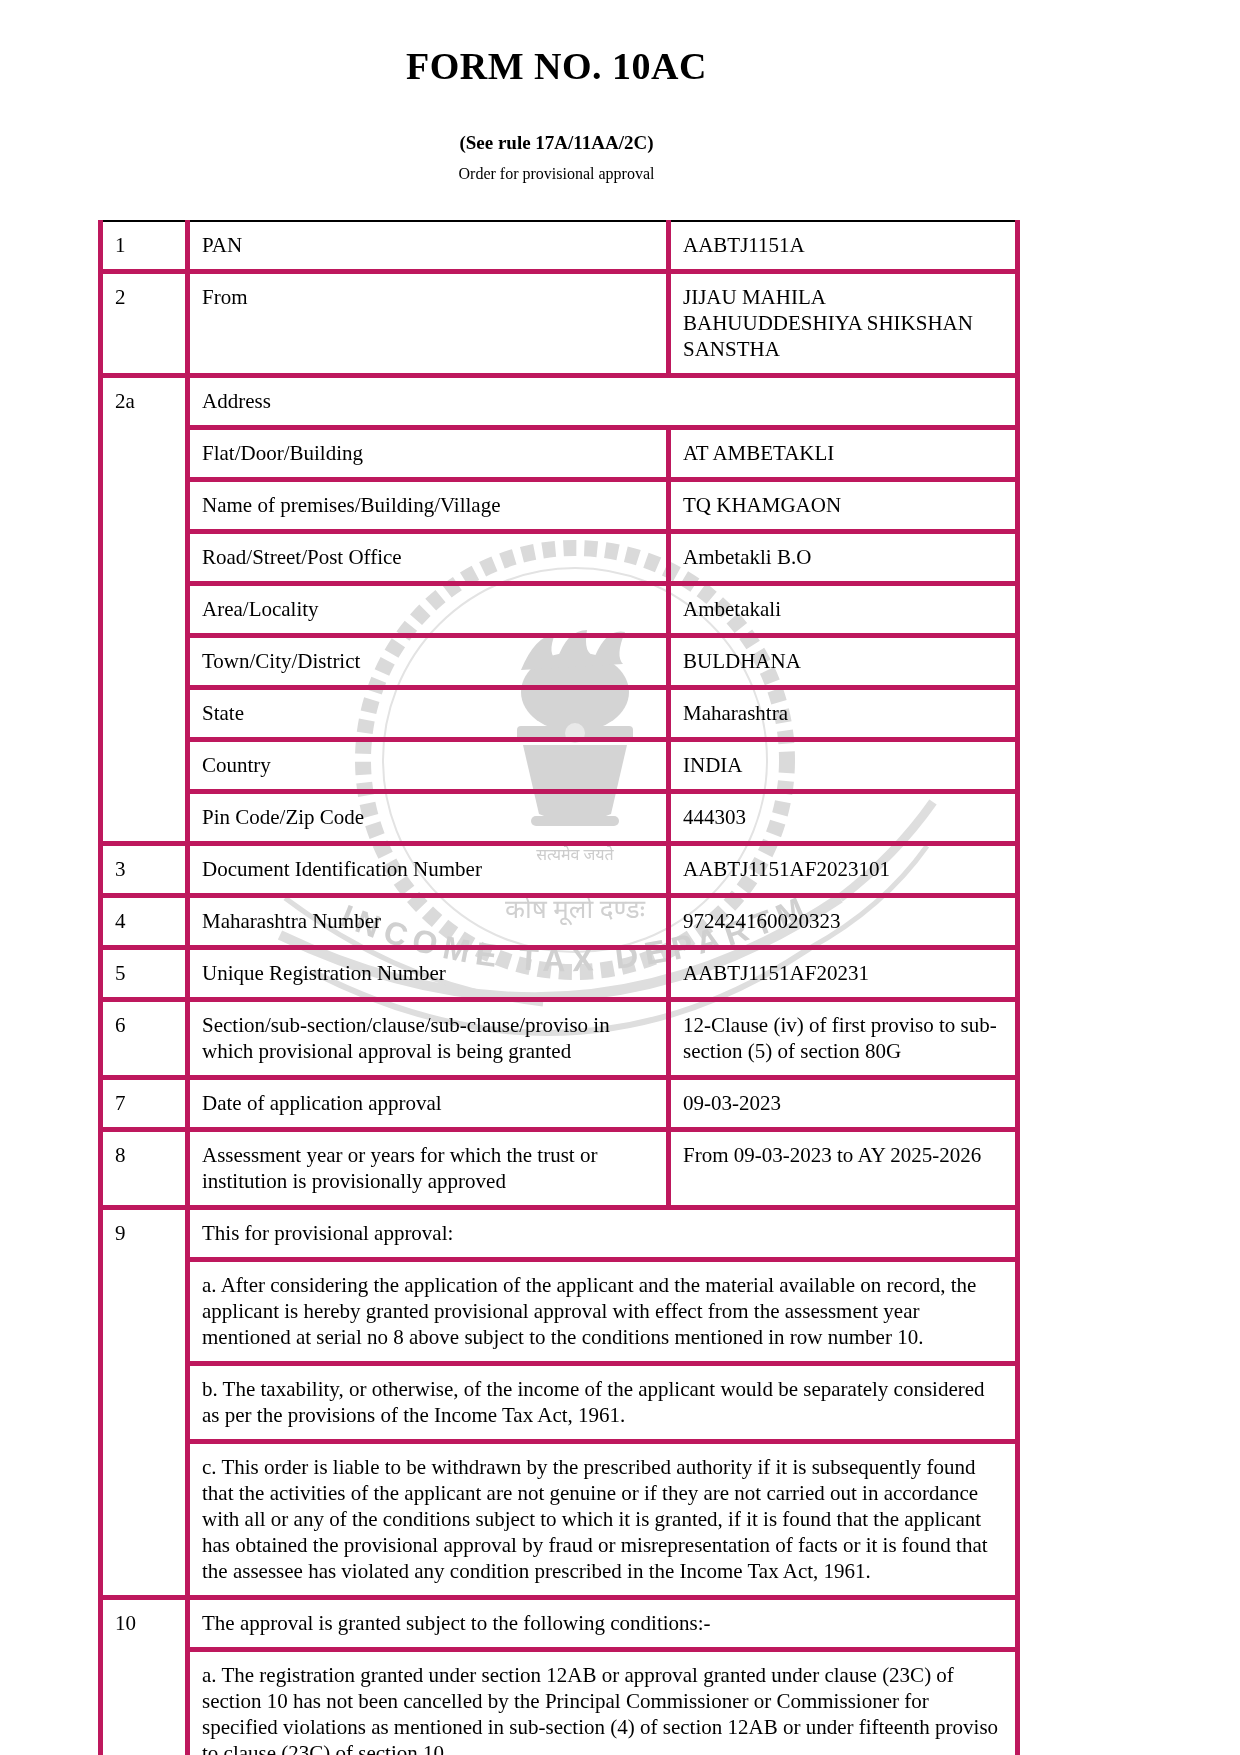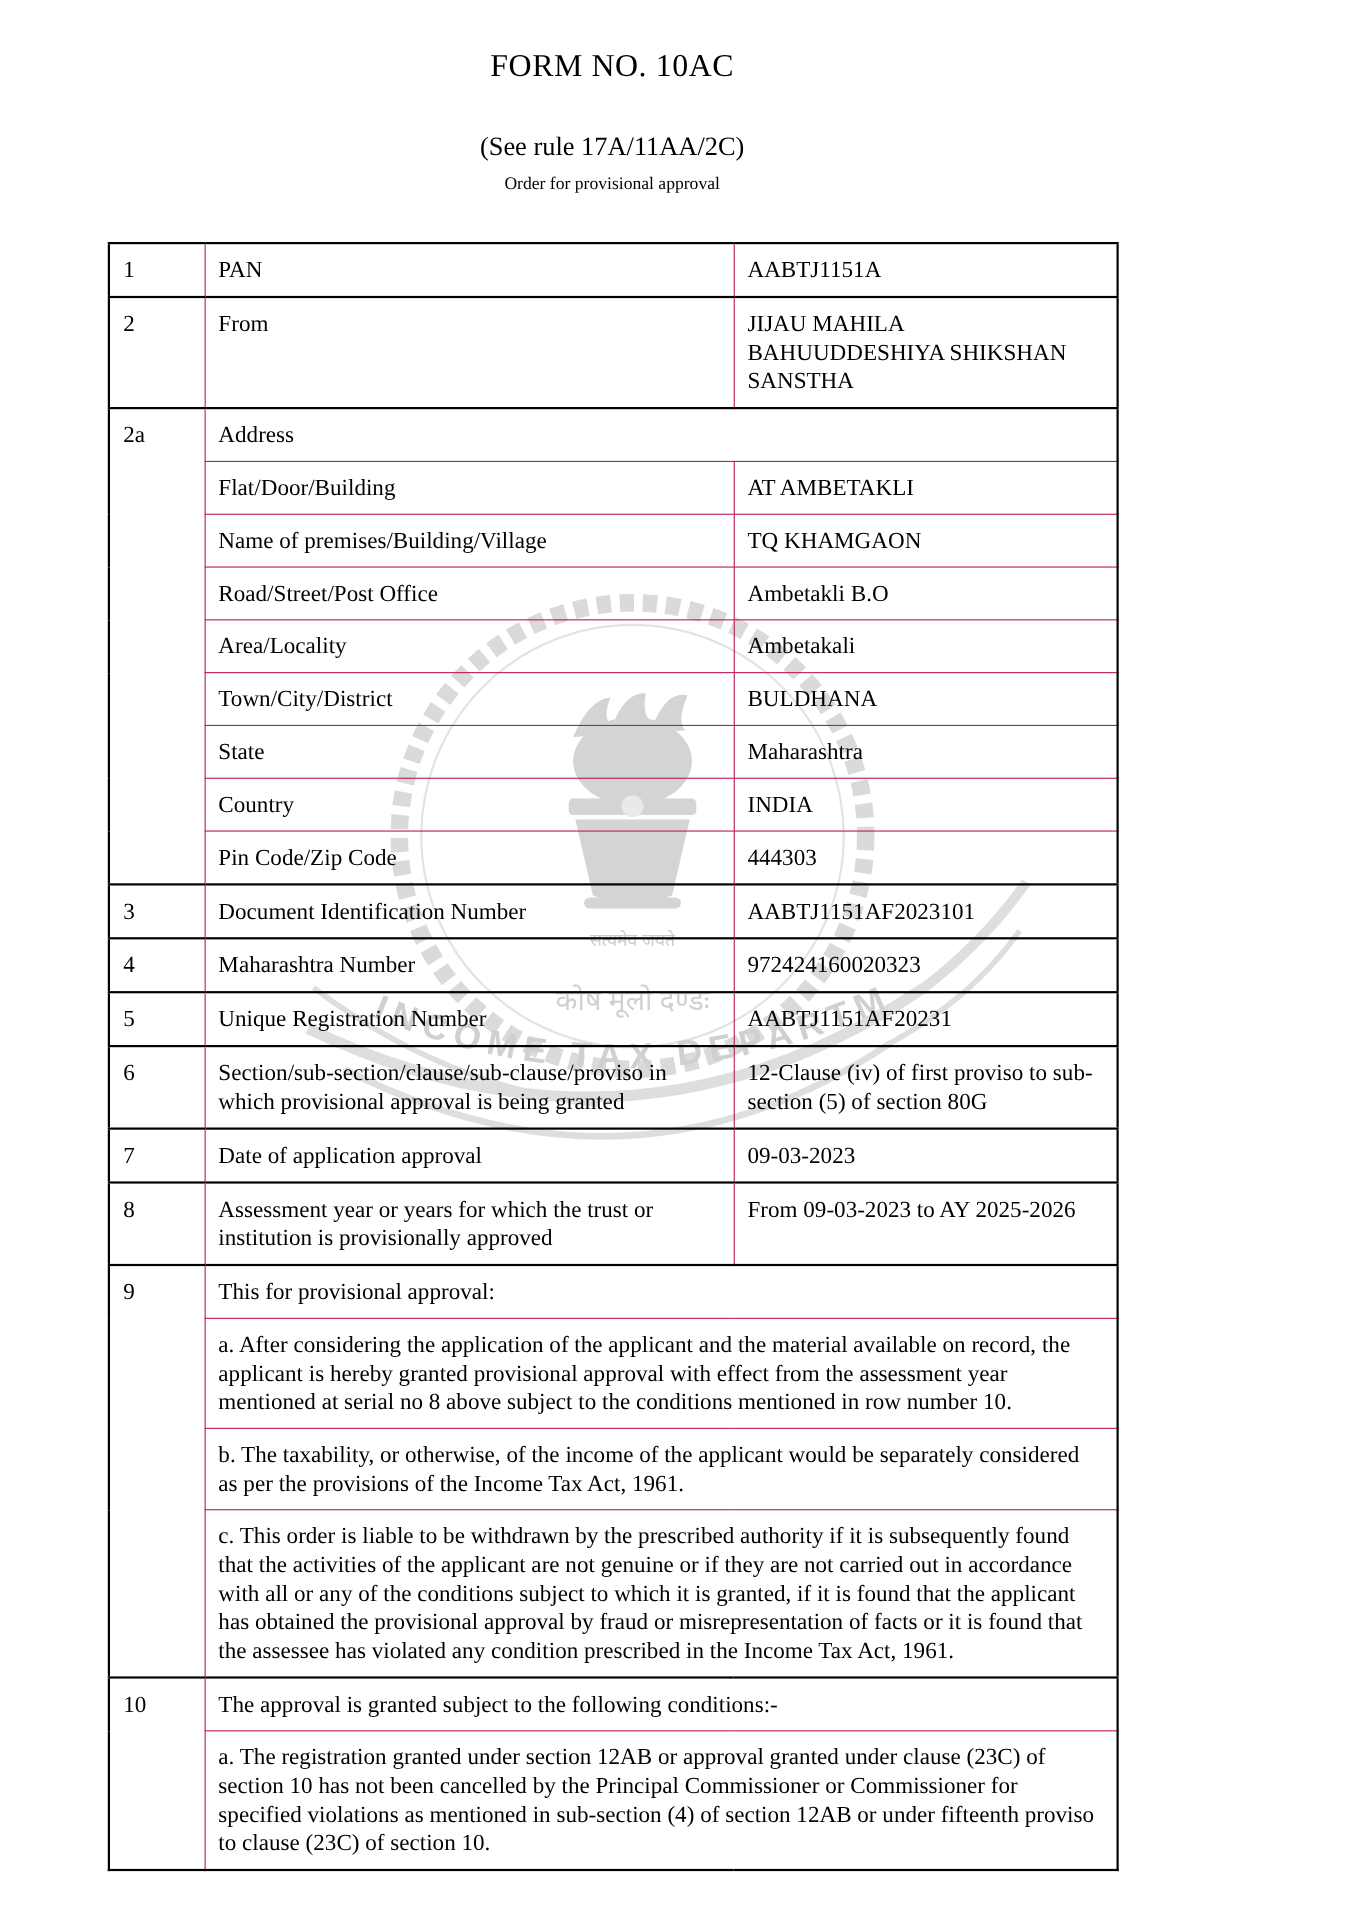--- a/index.html
+++ b/index.html
@@ -25,48 +25,49 @@
   .header{
     position:absolute;
     left:98px;
     top:0;
     width:917px;
     text-align:center;
     z-index:2;
   }
   .form-title{
     margin:44px 0 0 0;
-    font-size:29px;
-    font-weight:normal;
+    font-size:38px;
+    font-weight:bold;
     letter-spacing:0.5px;
   }
   .rule-line{
     margin:44px 0 0 0;
-    font-size:24px;
+    font-size:19px;
+    font-weight:bold;
   }
   .subtitle{
     margin:11px 0 0 0;
     font-size:16px;
   }
   
   .doc-table{
     position:absolute;
     left:98px;
     top:220px;
     width:917px;
     z-index:1;
     border-collapse:collapse;
     border:2px solid #000;
     table-layout:fixed;
     font-size:21px;
     line-height:26px;
     background:transparent;
   }
   .doc-table td{
-    border:1px solid #be185d;
+    border:5px solid #be185d;
     vertical-align:top;
     padding:10px 12px 11px 12px;
     word-wrap:break-word;
   }
   .doc-table tr.major > td{ border-top:2px solid #000; }
   .c-num{ width:87px; }
   .c-lbl{ width:481px; }
   .c-val{ width:349px; }
   .num{ padding-left:13px; }
   .val{ padding-right:20px;font-family:Liberation Serif, serif; }

